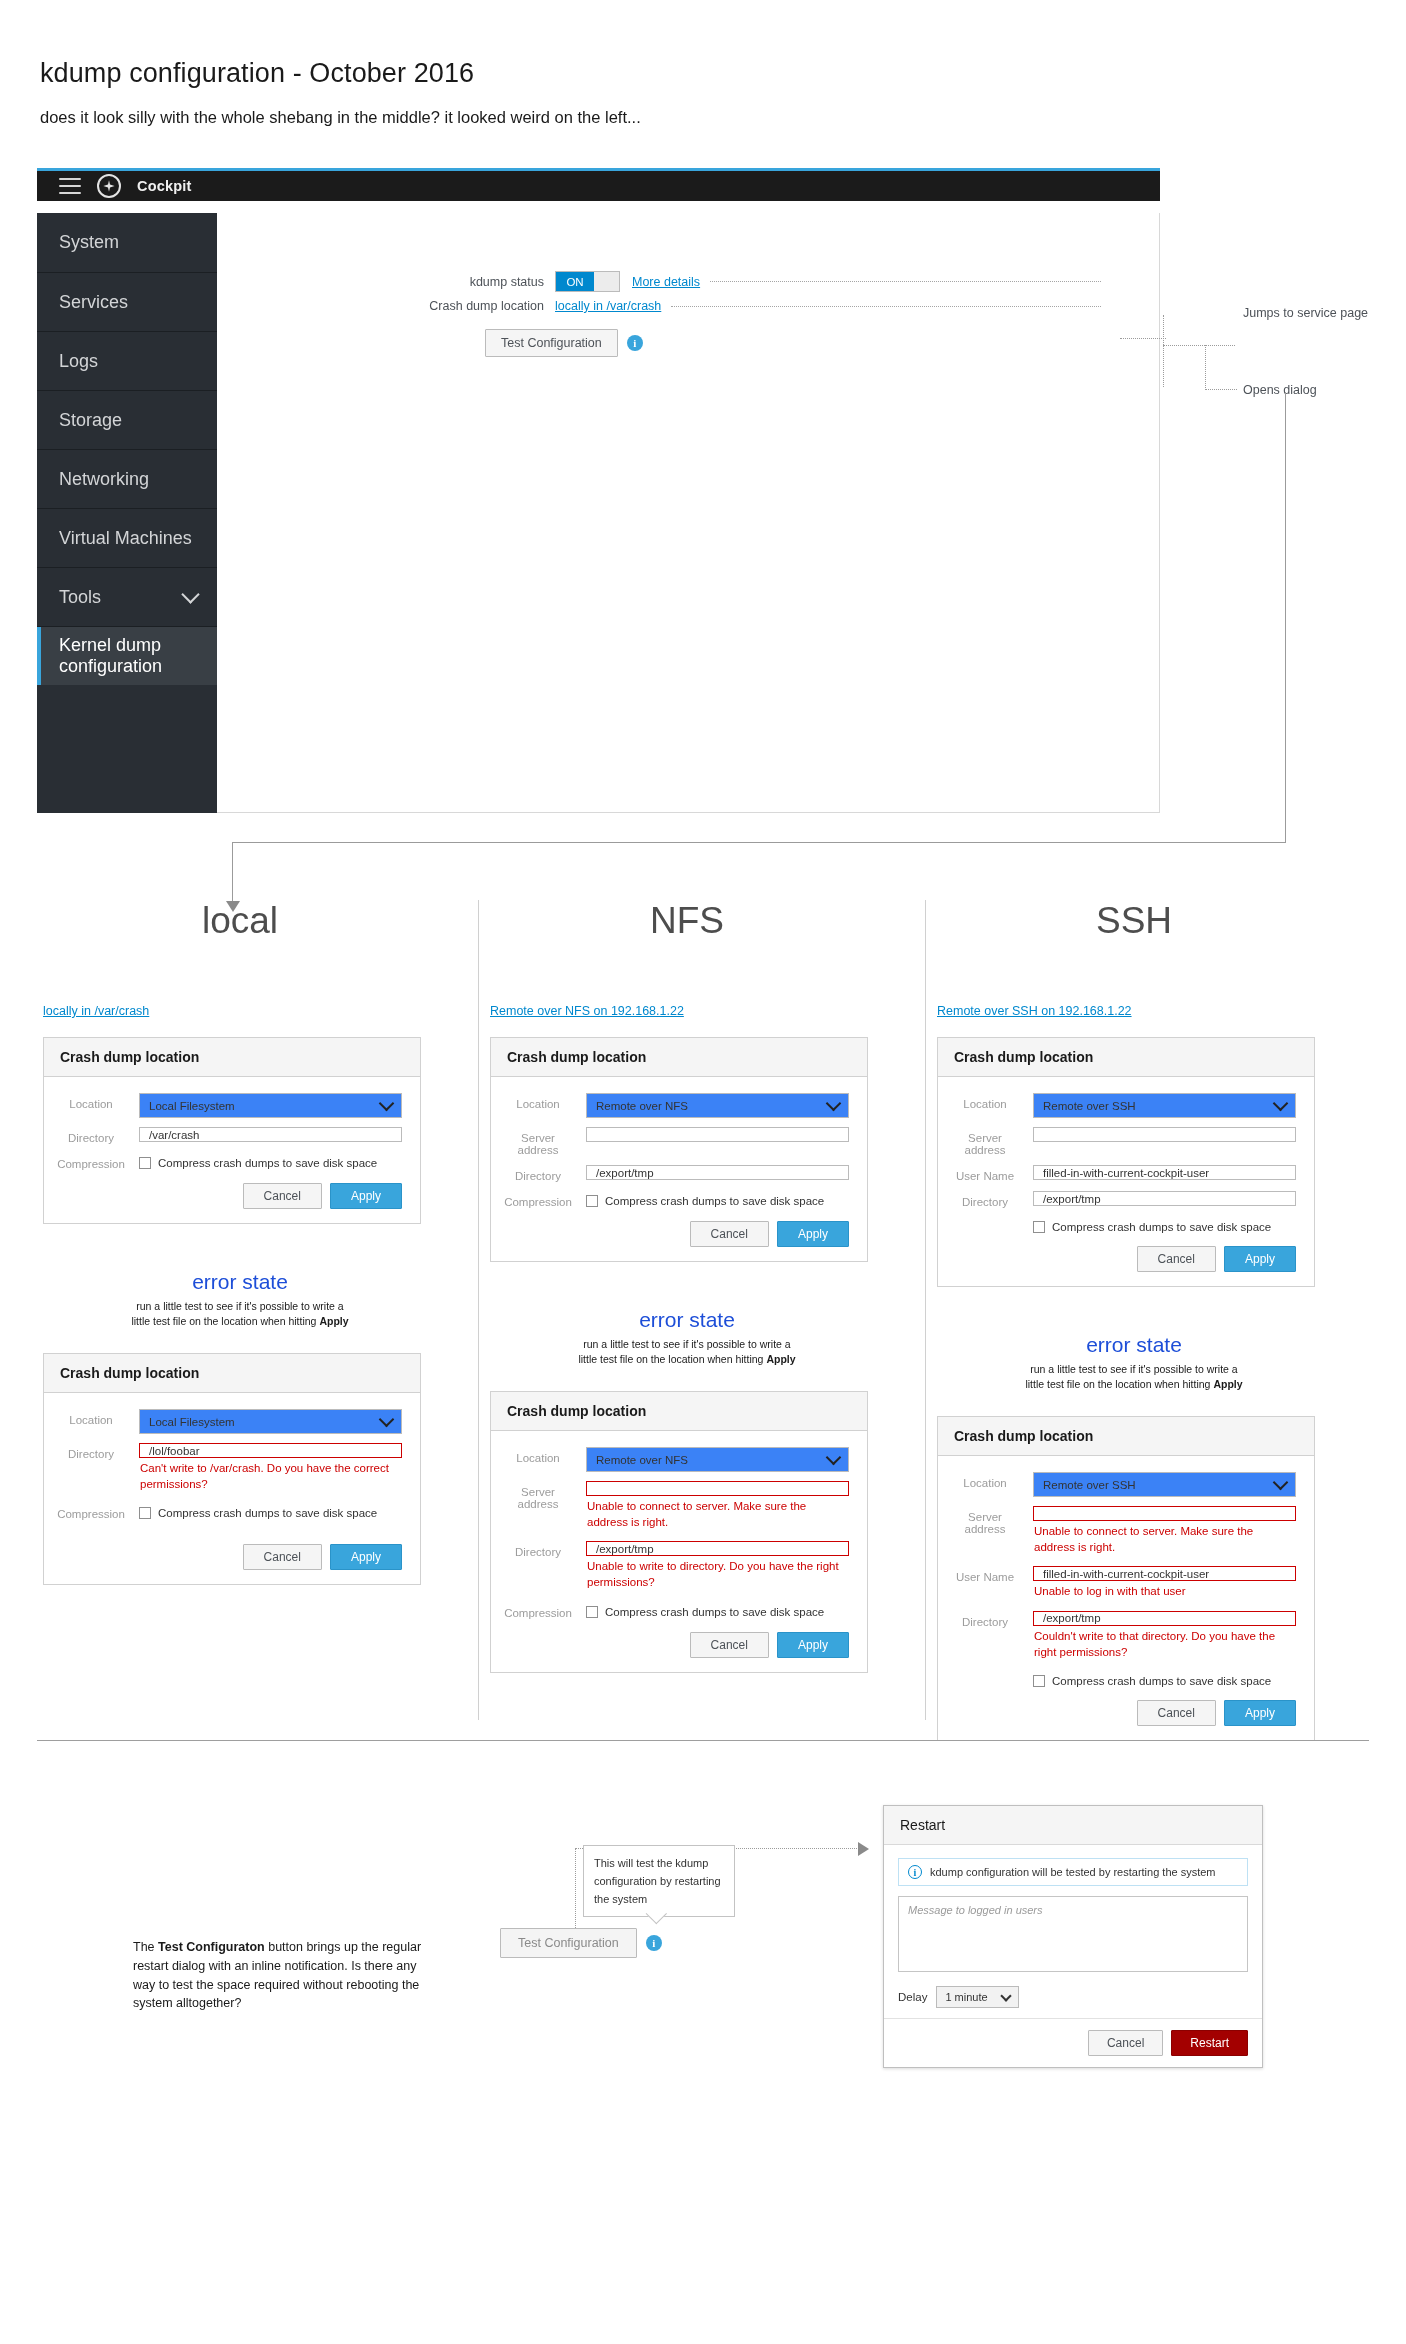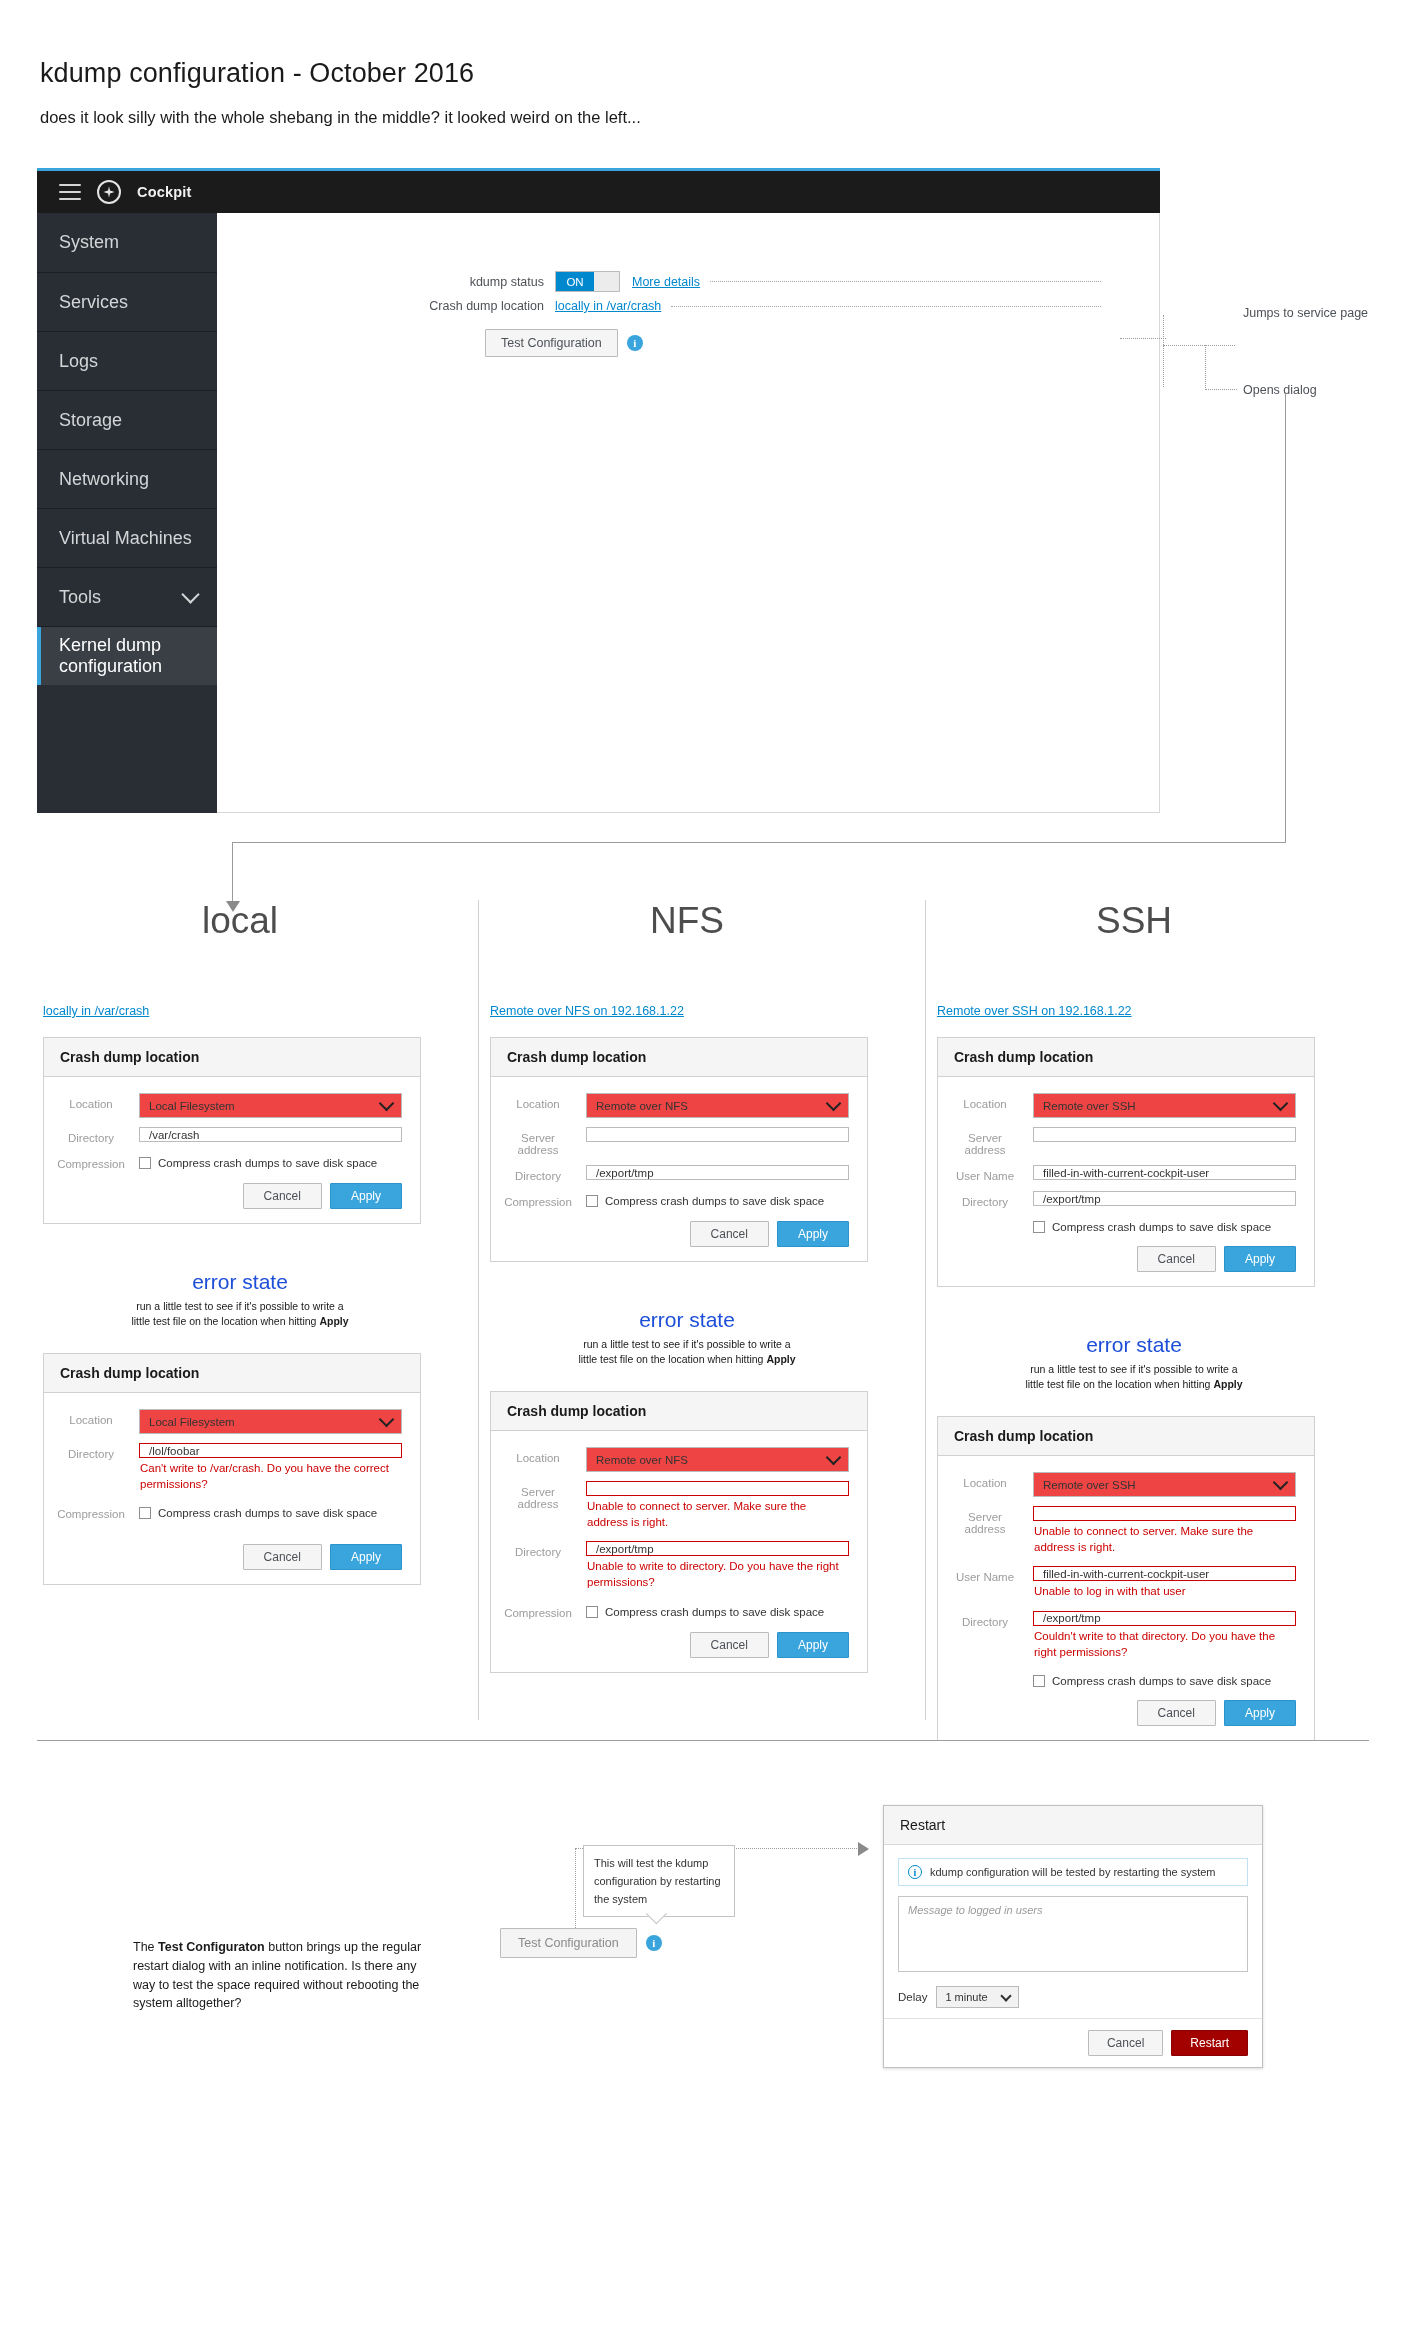--- a/index.html
+++ b/index.html
@@ -18,21 +18,21 @@
   }
   .page-sub {
     position:absolute; left:40px; top:108px;
     font-size:16.5px; font-weight:400; color:#1a1a1a;
   }
 
   
   .cockpit { position:absolute; left:37px; top:168px; width:1123px; height:648px; }
   .cockpit-accent { position:absolute; left:0; top:0; width:1123px; height:3px; background:#39a5dc; }
   .cockpit-header {
-    position:absolute; left:0; top:3px; width:1123px; height:42px;
+    position:absolute; left:0; top:3px; width:1123px; height:30px;
     background:#1b1b1b; display:flex; align-items:center; padding-left:22px; gap:16px;
   }
   .hamburger { width:22px; height:16px; display:flex; flex-direction:column; justify-content:space-between; cursor:pointer; }
   .hamburger span { display:block; height:2px; background:#d6d6d6; border-radius:1px; }
   .logo-circle {
     width:24px; height:24px; border:2px solid #e4e4e4; border-radius:50%;
     display:flex; align-items:center; justify-content:center;
   }
   .logo-circle svg { display:block; }
   .cockpit-brand { color:#f0f0f0; font-size:14.5px; font-weight:bold; letter-spacing:0.2px; }
@@ -93,21 +93,21 @@
 
   .card { background:#fff; border:1px solid #d1d1d1; margin-left:23px; }
   .card-head { background:#f5f5f5; border-bottom:1px solid #d1d1d1; padding:11px 16px;
                font-size:14px; font-weight:bold; color:#1a1a1a; }
   .card-body { padding:16px 18px 14px 10px; }
   .f-row { display:flex; align-items:flex-start; margin-bottom:9px; }
   .f-label { width:85px; min-width:85px; text-align:center; padding-right:11px; color:#9c9c9c;
              font-size:11.5px; padding-top:5px; }
   .f-ctrl { flex:1; }
   .sel {
-    width:100%; height:25px; border:1px solid #bbb; background:#ef4444; display:flex;
+    width:100%; height:25px; border:1px solid #bbb; background:#3b82f6; display:flex;
     align-items:center; padding:0 9px; font-size:11.5px; color:#333; justify-content:space-between;
     cursor:pointer;
   }
   .sel .cv { width:11px; height:11px; border-right:2px solid #222; border-bottom:2px solid #222;
              transform:rotate(45deg); margin-top:-4px; }
   .inp {
     width:100%; height:15px; border:1px solid #bbb; background:#fff; display:flex; align-items:center;
     padding:0 9px; font-size:11.5px; color:#333;
   }
   .inp.err, .sel.err { border-color:#cc0000; }

